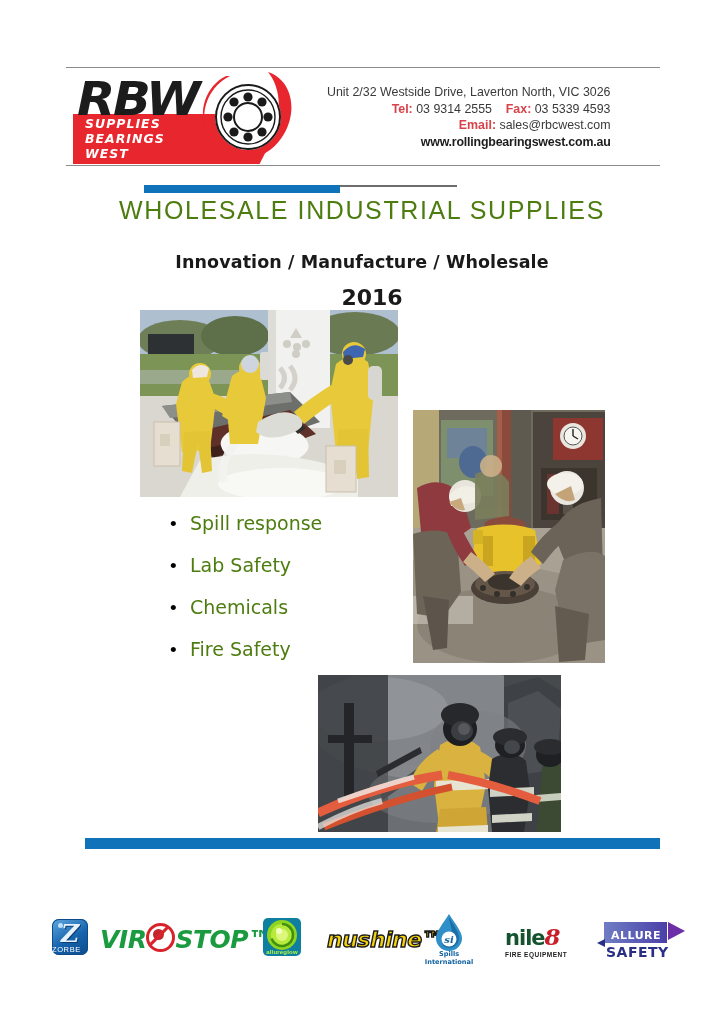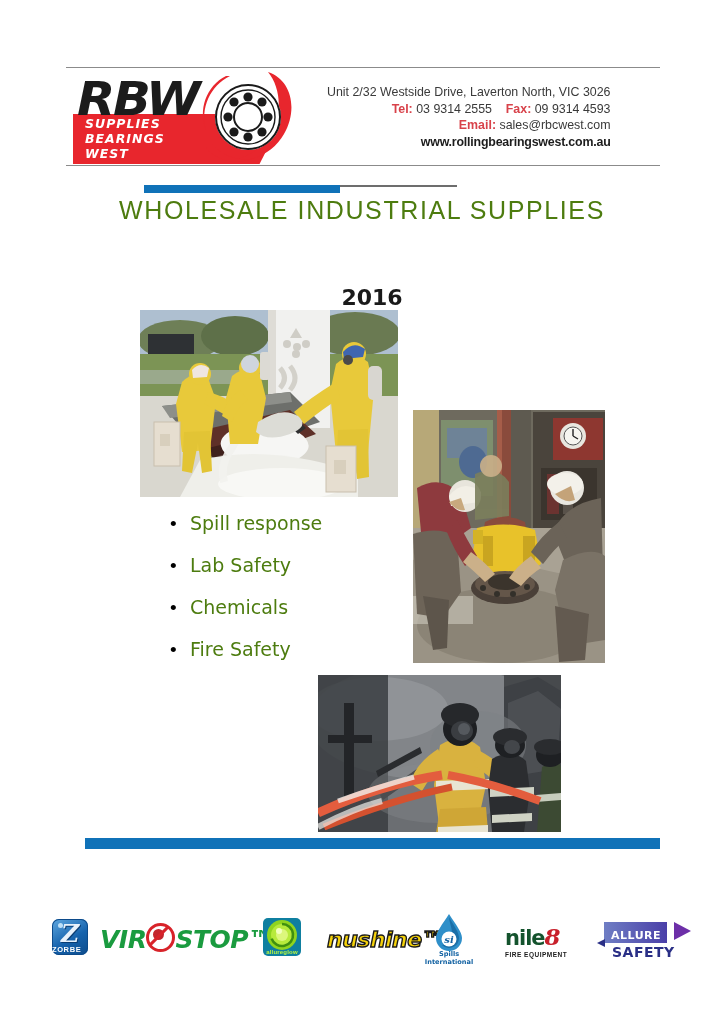--- a/index.html
+++ b/index.html
@@ -70,21 +70,21 @@
   .flogo .cap{font-family:"DejaVu Sans", sans-serif;text-align:center;}
 
   
   .zorbe-box{width:36px;height:36px;border-radius:7px;
      background:linear-gradient(150deg,#5fa8e0 0%,#1663ad 55%,#0d4c8c 100%);
      position:relative;box-shadow:inset 0 0 0 1px #0c4a8a;}
   .zorbe-z{position:absolute;left:0;top:-1px;width:36px;height:32px;line-height:32px;text-align:center;
      font-family:"DejaVu Serif", serif;font-weight:bold;font-style:italic;font-size:25px;color:#e8f2fb;
      text-shadow:1px 1px 0 #0a3d73;}
   .zorbe-dot{position:absolute;left:6px;top:4px;width:5px;height:5px;border-radius:50%;background:#bfe0f7;}
-  .zorbe-cap{position:absolute;left:0;bottom:1px;width:36px;font-size:7.5px;font-weight:bold;
+  .zorbe-cap{position:absolute;left:0;bottom:1px;width:36px;font-size:7.5px;font-weight:normal;
      color:#ffffff;letter-spacing:0.6px;}
   .virostop{font-family:"DejaVu Sans", sans-serif;font-weight:bold;font-style:italic;font-size:25px;
      color:#1a9b3f;letter-spacing:-0.5px;}
   .no-bug{display:inline-block;width:23px;height:23px;border-radius:50%;border:3px solid #d8232a;
      position:relative;vertical-align:-4px;background:#fff;}
   .no-bug::after{content:"";position:absolute;left:-2px;top:8px;width:25px;height:3px;background:#d8232a;
      transform:rotate(-45deg);}
   .bug{position:absolute;left:4px;top:3px;width:11px;height:11px;border-radius:50%;background:#c4262e;}
 
   
@@ -156,34 +156,35 @@
     </svg>
   </div>
 
   <div class="contact">
     <div>Unit 2/32 Westside Drive, Laverton North, VIC 3026</div>
     <div>
       <span class="lbl">Tel:</span>
       <span>03 9314 2555</span>
       &nbsp;&nbsp;
       <span class="lbl">Fax:</span>
-      <span>09 9314 4593</span>
+      <span>03 5339 4593</span>
     </div>
     <div>
       <span class="lbl">Email:</span>
       <span>sales@rbcwest.com</span>
     </div>
     <div class="www">www.rollingbearingswest.com.au</div>
   </div>
 
   <div class="hdr-rule bot"></div>
 
   <div class="title-bar-thick"></div>
   <div class="title-bar-thin"></div>
   <div class="main-title">WHOLESALE INDUSTRIAL SUPPLIES</div>
+  <div class="sub-line sub-a">Innovation / Manufacture / Wholesale</div>
   <div class="sub-line sub-b">2016</div>
 
   <div class="photo ph1">
     <svg viewBox="0 0 258 187" preserveAspectRatio="none">
       <rect width="258" height="187" fill="#cfd6cf"></rect>
       <rect width="258" height="46" fill="#aebfd0"></rect>
       <ellipse cx="40" cy="30" rx="42" ry="20" fill="#6e7f57"></ellipse>
       <ellipse cx="95" cy="26" rx="34" ry="20" fill="#5e7049"></ellipse>
       <ellipse cx="215" cy="24" rx="45" ry="22" fill="#6a7a52"></ellipse>
       <rect x="8" y="24" width="46" height="20" fill="#2e3134"></rect>
@@ -444,18 +445,18 @@
         <span class="nile-main">nile</span><span class="nile-8">8</span>
       </div>
       <div class="nile-cap" style="margin-top:1px;">FIRE EQUIPMENT</div>
     </div>
 
     <div class="flogo" style="left:604px;top:17px;">
       <div style="position:relative;display:inline-block;">
         <span class="as-top">ALLURE</span>
         <span class="as-arrow"></span>
         <span class="as-tick"></span>
-        <div class="as-bot" style="margin-left:8px;margin-top:1px;">SAFETY</div>
+        <div class="as-bot" style="margin-left:2px;margin-top:1px;">SAFETY</div>
       </div>
     </div>
 
   </div>
 </div>
 
 </body></html>

